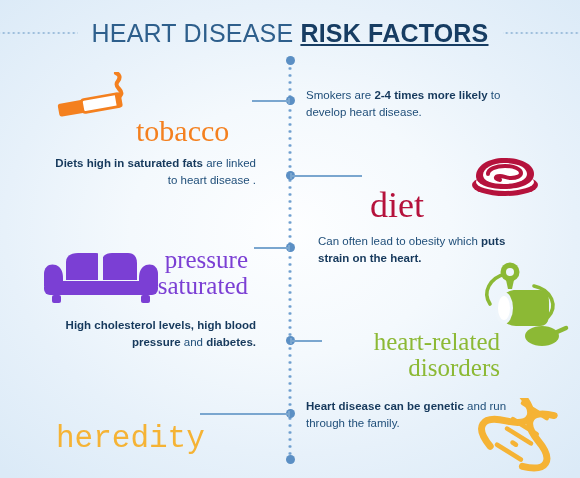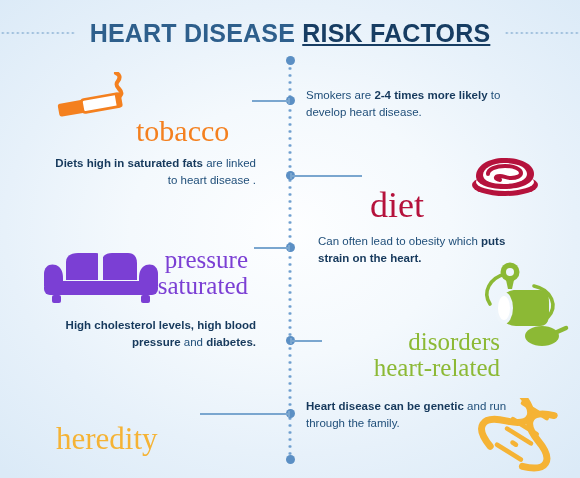--- a/index.html
+++ b/index.html
@@ -44,21 +44,21 @@
     opacity: .95;
   }
   .header-title {
     flex: 0 0 auto;
     padding: 0 14px;
     font-size: 25px;
     letter-spacing: .2px;
     color: #1f4e79;
     white-space: nowrap;
   }
-  .title-light { font-weight: 700; color: #2e5f8c; margin-top: 7px; }
+  .title-light { font-weight: 400; color: #2e5f8c; margin-top: 7px; }
   .title-bold  { font-weight: 700; color: #173d63; text-decoration: underline; }
 
   
   .spine {
     position: absolute;
     left: 290px;
     top: 58px;
     width: 3px;
     height: 402px;
     transform: translateX(-1.5px);
@@ -116,21 +116,21 @@
   .blurb.right-align { text-align: right; }
 
   
   .icon { position: absolute; }
 
   
   .lbl-tobacco  { color: #f4801f; font-size: 30px; }
   .lbl-diet     { color: #b5123c; font-size: 36px; }
   .lbl-physical { color: #7b3fd4; font-size: 25px; text-align: right; line-height: 1.04; }
   .lbl-heart    { color: #8cb935; font-size: 25px; text-align: right; line-height: 1.04; }
-  .lbl-heredity { color: #f5b335; font-size: 31px; }
+  .lbl-heredity { color: #f5b335; font-size: 31px; font-family: Liberation Mono, monospace; }
 </style>
 </head>
 <body>
 
 <div id="infographic">
 
   <div class="header">
     <div class="header-rule"></div>
     <div class="header-title">
       <span class="title-light">HEART DISEASE </span><span class="title-bold">RISK FACTORS</span>
@@ -221,22 +221,22 @@
 
   <div class="row">
 
     <div class="blurb right-align" style="left:50px; top:317px; width:206px;">
       <b>High cholesterol levels, high blood pressure</b><span> and </span><b>diabetes.</b>
     </div>
 
     <div class="connector to-right" style="left:290px; top:340px; width:32px;"></div>
 
     <div class="label lbl-heart" style="left:310px; top:297px; width:190px;">
+      <div>heart-related</div>
       <div>disorders</div>
-      <div>heart-related</div>
     </div>
 
     <div class="icon" style="left:478px; top:262px; width:92px; height:86px;">
       <svg width="92" height="86" viewBox="0 0 92 86">
         <g fill="none" stroke="#8cb935" stroke-width="3.6" stroke-linecap="round">
           <path d="M27 12 C12 16, 4 30, 12 42"></path>
           <path d="M56 24 C74 28, 80 44, 70 55"></path>
         </g>
         <circle cx="32" cy="10" r="9.5" fill="#8cb935"></circle>
         <circle cx="32" cy="10" r="4" fill="#eef5fb"></circle>

